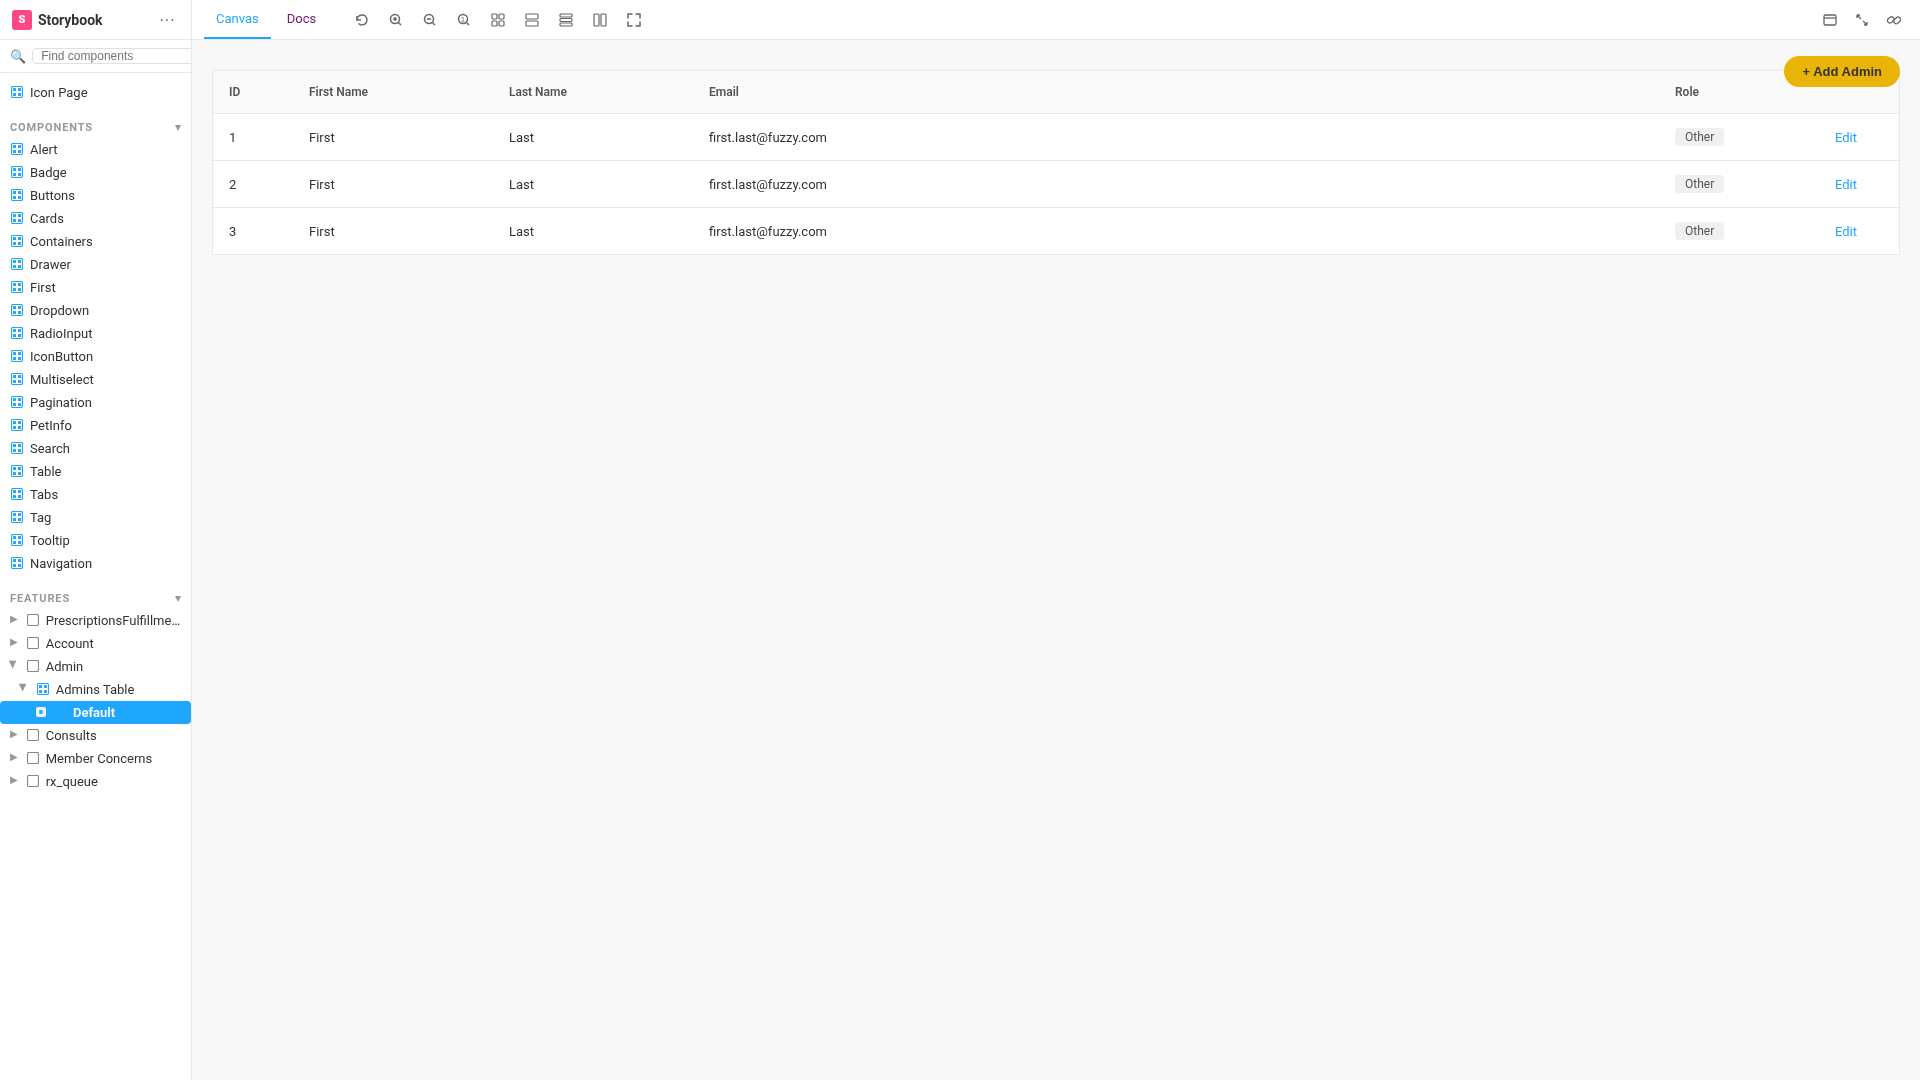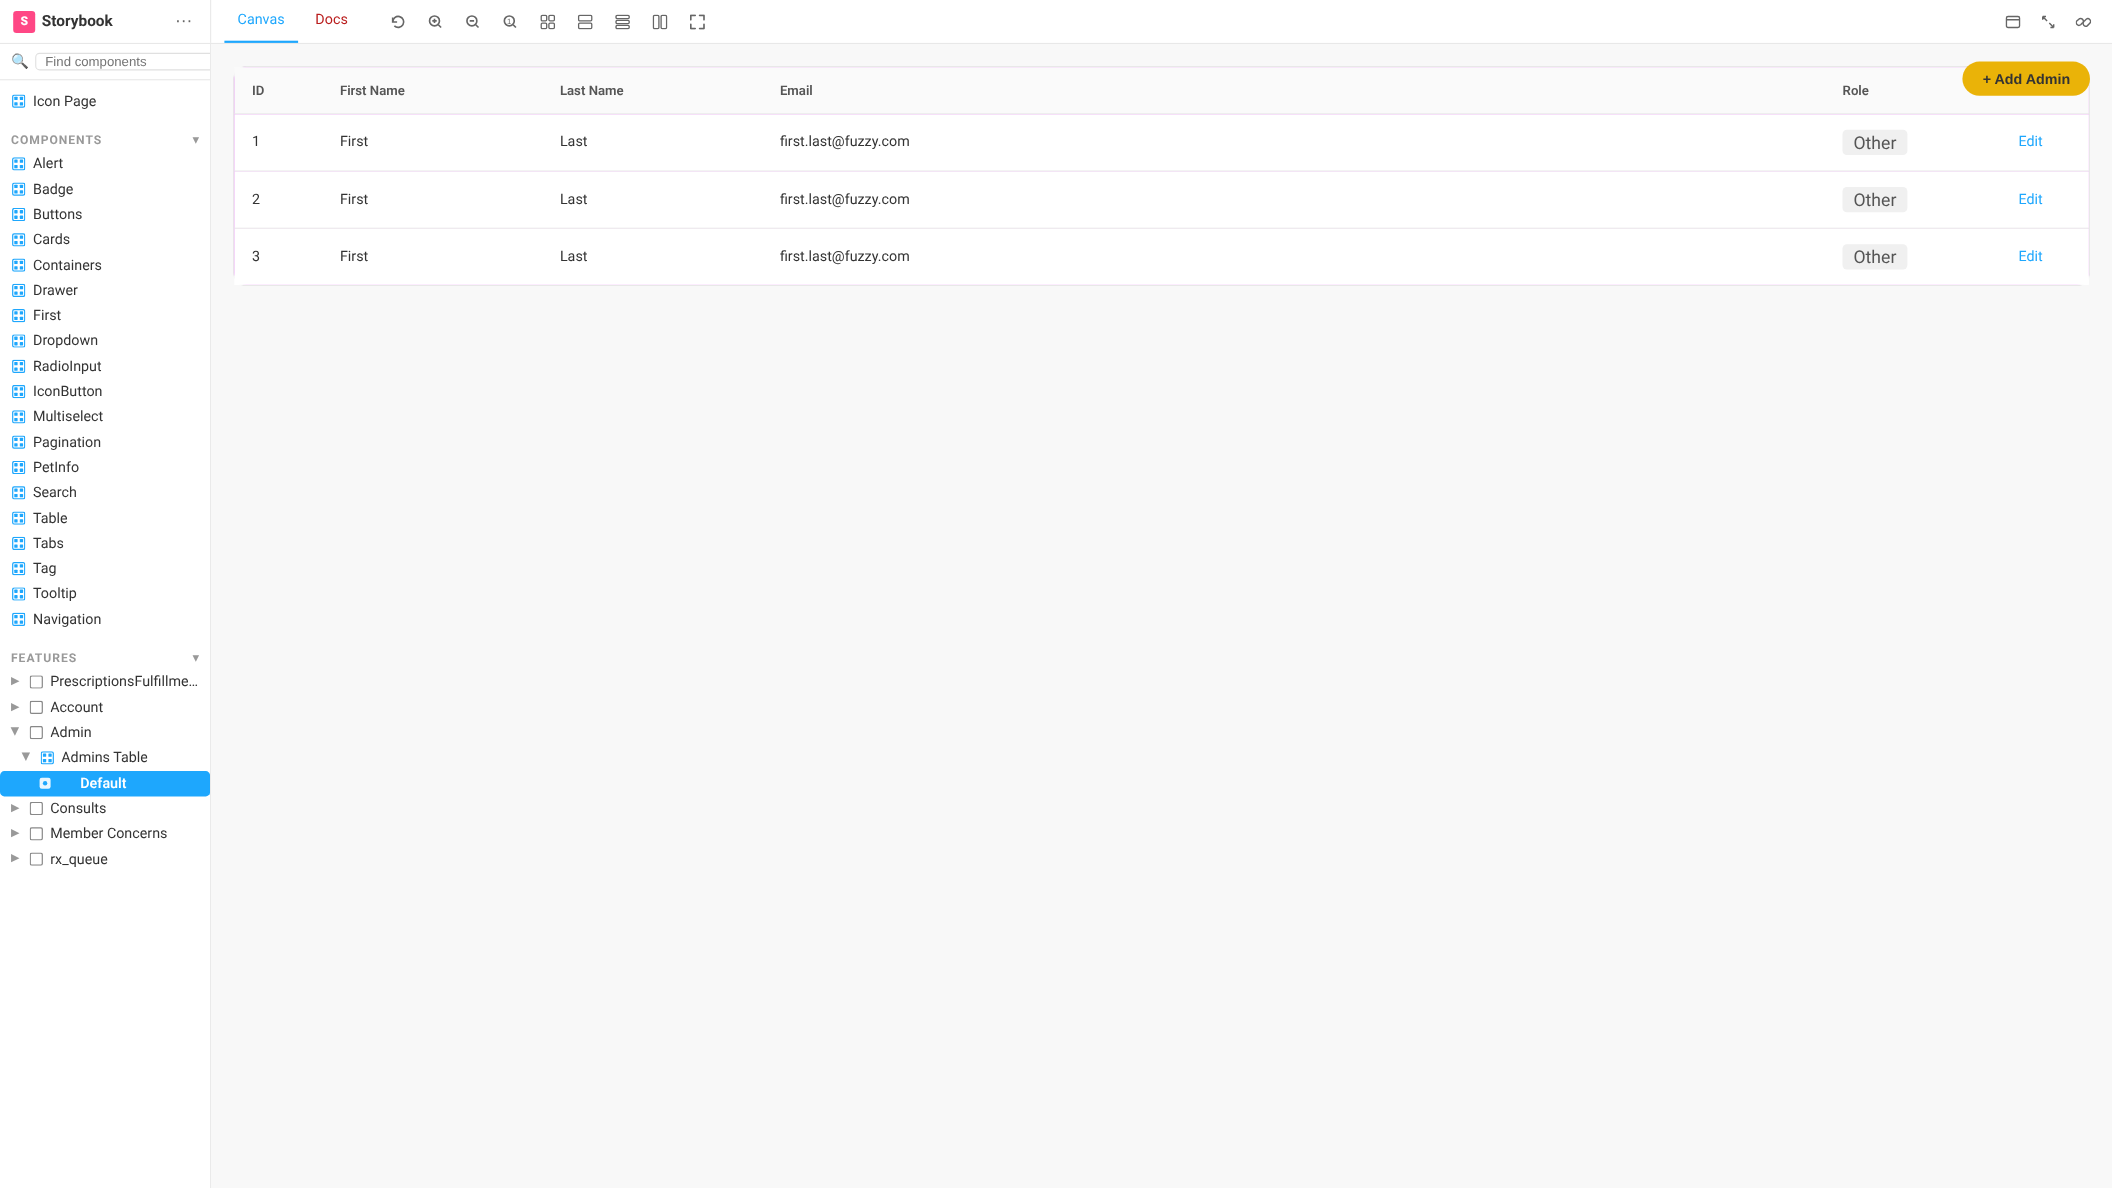--- a/index.html
+++ b/index.html
@@ -5,21 +5,21 @@
     * { margin: 0; padding: 0; box-sizing: border-box; }
     body { font-family: -apple-system, BlinkMacSystemFont, 'Segoe UI', Roboto, sans-serif; font-size: 13px; background: #fff; display: flex; flex-direction: column; height: 100vh; overflow: hidden; }
 
     
     .topbar { display: flex; align-items: center; height: 40px; border-bottom: 1px solid #e8e8e8; background: #fff; padding: 0 0 0 0; }
     .topbar-left { display: flex; align-items: center; width: 192px; min-width: 192px; border-right: 1px solid #e8e8e8; height: 100%; padding: 0 12px; gap: 8px; }
     .storybook-logo { display: flex; align-items: center; gap: 6px; font-weight: 700; font-size: 14px; color: #333; }
     .logo-icon { width: 20px; height: 20px; background: #ff4785; border-radius: 3px; display: flex; align-items: center; justify-content: center; color: white; font-weight: 900; font-size: 11px; }
     .more-btn { margin-left: auto; width: 24px; height: 24px; display: flex; align-items: center; justify-content: center; border: none; background: none; cursor: pointer; color: #666; font-size: 16px; border-radius: 4px; }
     .topbar-tabs { display: flex; align-items: center; height: 100%; padding: 0 12px; gap: 4px; }
-    .tab { padding: 0 12px; height: 100%; display: flex; align-items: center; font-size: 13px; color: #b91c1c; cursor: pointer; border-bottom: 2px solid transparent; }
+    .tab { padding: 0 12px; height: 100%; display: flex; align-items: center; font-size: 13px; color: #701a75; cursor: pointer; border-bottom: 2px solid transparent; }
     .tab.active { color: #1ea7fd; border-bottom: 2px solid #1ea7fd; }
     .topbar-icons { display: flex; align-items: center; gap: 6px; padding: 0 8px; }
     .topbar-icon-btn { width: 28px; height: 28px; display: flex; align-items: center; justify-content: center; background: none; border: none; cursor: pointer; color: #666; border-radius: 4px; }
     .topbar-right-icons { display: flex; align-items: center; gap: 4px; margin-left: auto; padding-right: 12px; }
 
     
     .main { display: flex; flex: 1; overflow: hidden; }
 
     
     .sidebar { width: 192px; min-width: 192px; background: #fff; border-right: 1px solid #e8e8e8; display: flex; flex-direction: column; overflow-y: auto; overflow-x: hidden; }
@@ -43,27 +43,27 @@
 
     .chevron { font-size: 10px; color: #999; margin-right: 2px; flex-shrink: 0; }
 
     
     .content { flex: 1; display: flex; flex-direction: column; overflow: hidden; background: #f8f8f8; }
     .canvas-area { flex: 1; overflow-y: auto; padding: 20px; position: relative; background: #f8f8f8; }
 
     .add-admin-btn { position: absolute; top: 16px; right: 20px; background: #eab308; color: #333; border: none; border-radius: 20px; padding: 8px 18px; font-size: 13px; font-weight: 600; cursor: pointer; display: flex; align-items: center; gap: 6px; }
 
     
-    .admin-table { background: #d946ef; border: 1px solid #e8e8e8; border-radius: 12px; width: 100%; }
+    .admin-table { background: #84cc16; border: 1px solid #e8e8e8; border-radius: 0; width: 100%; margin-top: 10px; }
     .table-header-row { display: grid; grid-template-columns: 80px 200px 200px 1fr 160px 80px; border-bottom: 1px solid #e8e8e8; background: #fafafa; }
     .table-row { display: grid; grid-template-columns: 80px 200px 200px 1fr 160px 80px; border-bottom: 1px solid #e8e8e8; background: #fff; }
     .table-row:last-child { border-bottom: none; }
     .table-cell { padding: 14px 16px; font-size: 13px; color: #333; display: flex; align-items: center; }
     .table-cell.header { font-weight: 600; color: #555; font-size: 12px; }
-    .role-badge { background: #f0f0f0; border-radius: 4px; padding: 2px 10px; font-size: 16px; color: #555; }
+    .role-badge { background: #f0f0f0; border-radius: 4px; padding: 2px 10px; font-size: 12px; color: #555; }
     .edit-link { color: #1ea7fd; cursor: pointer; font-size: 13px; }
 
     
     .sidebar::-webkit-scrollbar { width: 4px; }
     .sidebar::-webkit-scrollbar-track { background: transparent; }
     .sidebar::-webkit-scrollbar-thumb { background: #ddd; border-radius: 2px; }
   </style>
 </head>
 <body>
 

